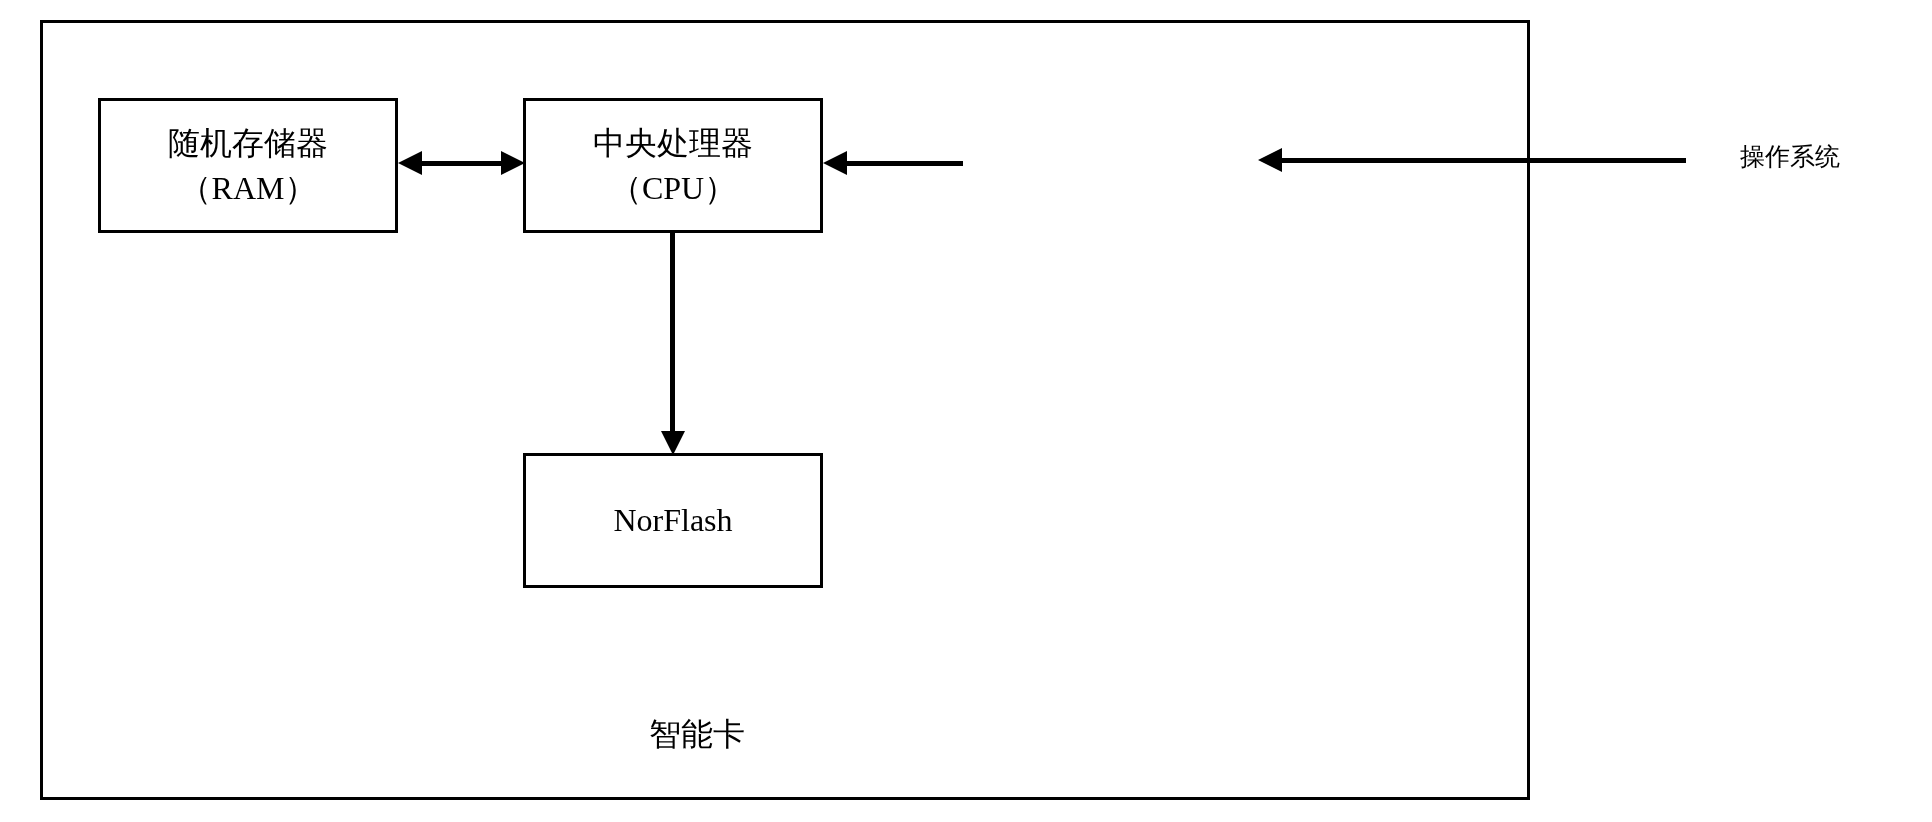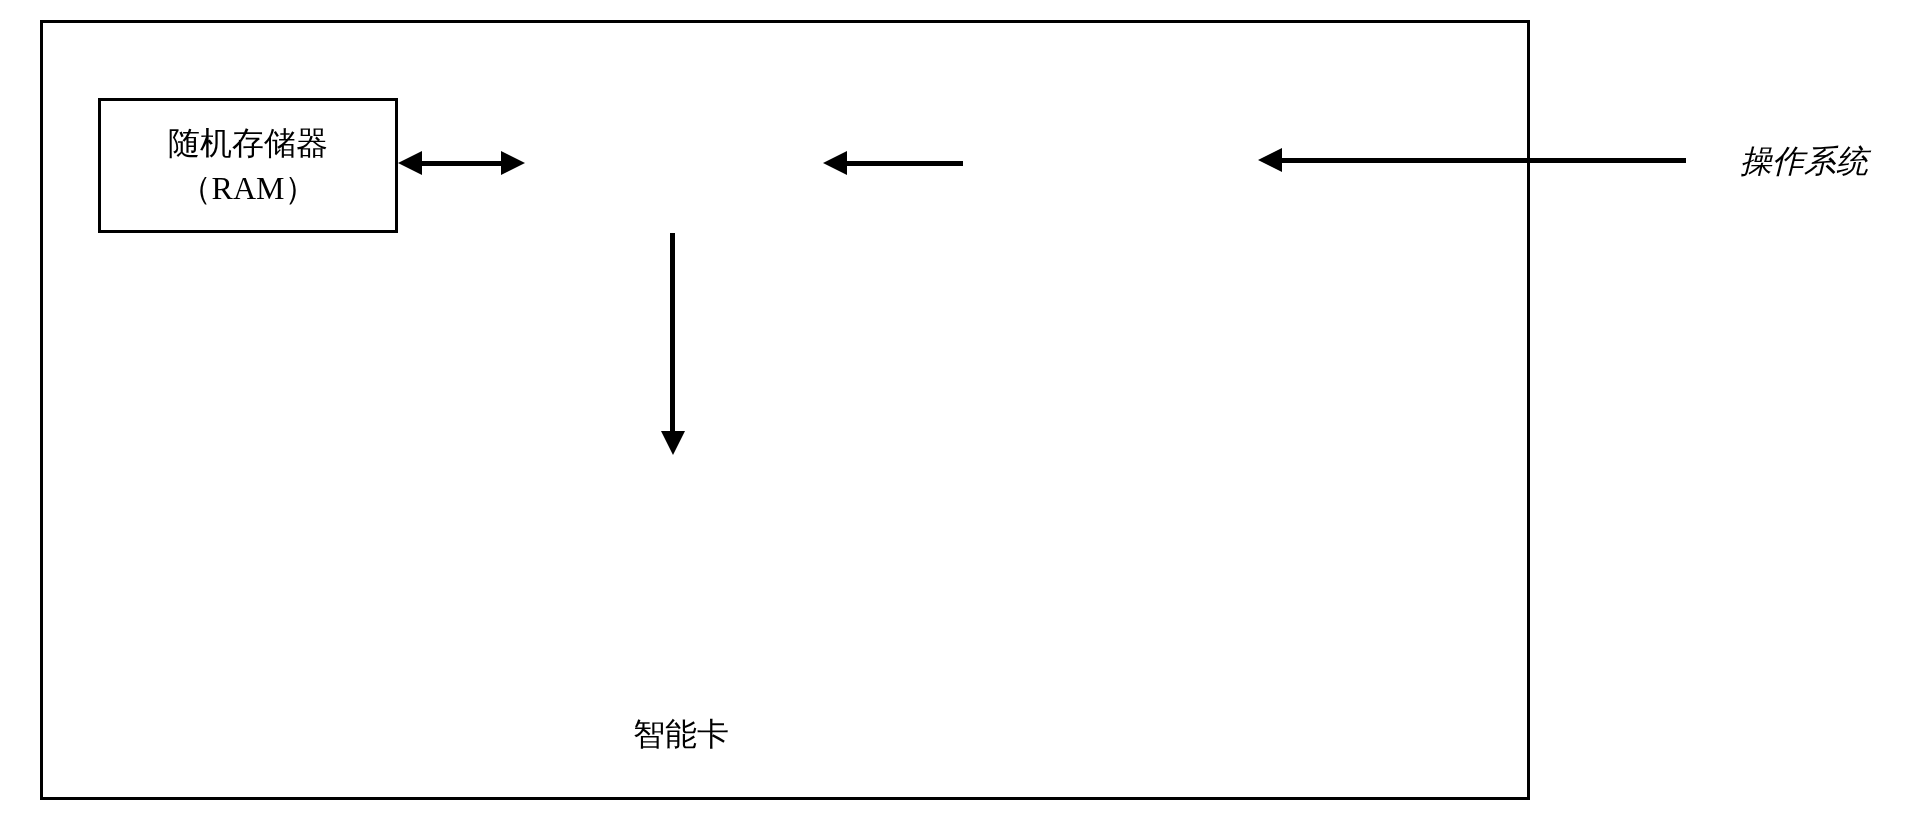--- a/index.html
+++ b/index.html
@@ -34,25 +34,25 @@
       background: white;
     }
     .box-text {
       font-size: 32px;
       line-height: 1.4;
     }
     .label-bottom {
       position: absolute;
       font-size: 32px;
       text-align: center;
+      margin-left: 16px;
     }
     .external-label {
       position: absolute;
-      font-size: 32px;
-      font-style: italic;
+      font-size: 25px;
     }
     .arrow-line {
       position: absolute;
       background: black;
     }
     .arrowhead-right {
       position: absolute;
       width: 0;
       height: 0;
       border-top: 12px solid transparent;
@@ -79,22 +79,29 @@
 </head>
 <body>
 
 <div class="container">
 
   <div class="box" style="left: 55px; top: 75px; width: 300px; height: 135px;">
     <div class="box-text">随机存储器</div>
     <div class="box-text">（RAM）</div>
   </div>
 
+  <div class="box" style="left: 480px; top: 75px; width: 300px; height: 135px;">
+    <div class="box-text">中央处理器</div>
+    <div class="box-text">（CPU）</div>
+  </div>
 
 
+  <div class="box" style="left: 480px; top: 430px; width: 300px; height: 135px;">
+    <div class="box-text">NorFlash</div>
+  </div>
 
   <div class="arrow-line" style="left: 375px; top: 138px; width: 88px; height: 5px;"></div>
   <div class="arrowhead-left" style="left: 355px; top: 128px;"></div>
   <div class="arrowhead-right" style="left: 458px; top: 128px;"></div>
 
   <div class="arrow-line" style="left: 800px; top: 138px; width: 120px; height: 5px;"></div>
   <div class="arrowhead-left" style="left: 780px; top: 128px;"></div>
 
   <div class="arrow-line" style="left: 627px; top: 210px; width: 5px; height: 200px;"></div>
   <div class="arrowhead-down" style="left: 618px; top: 408px;"></div>

